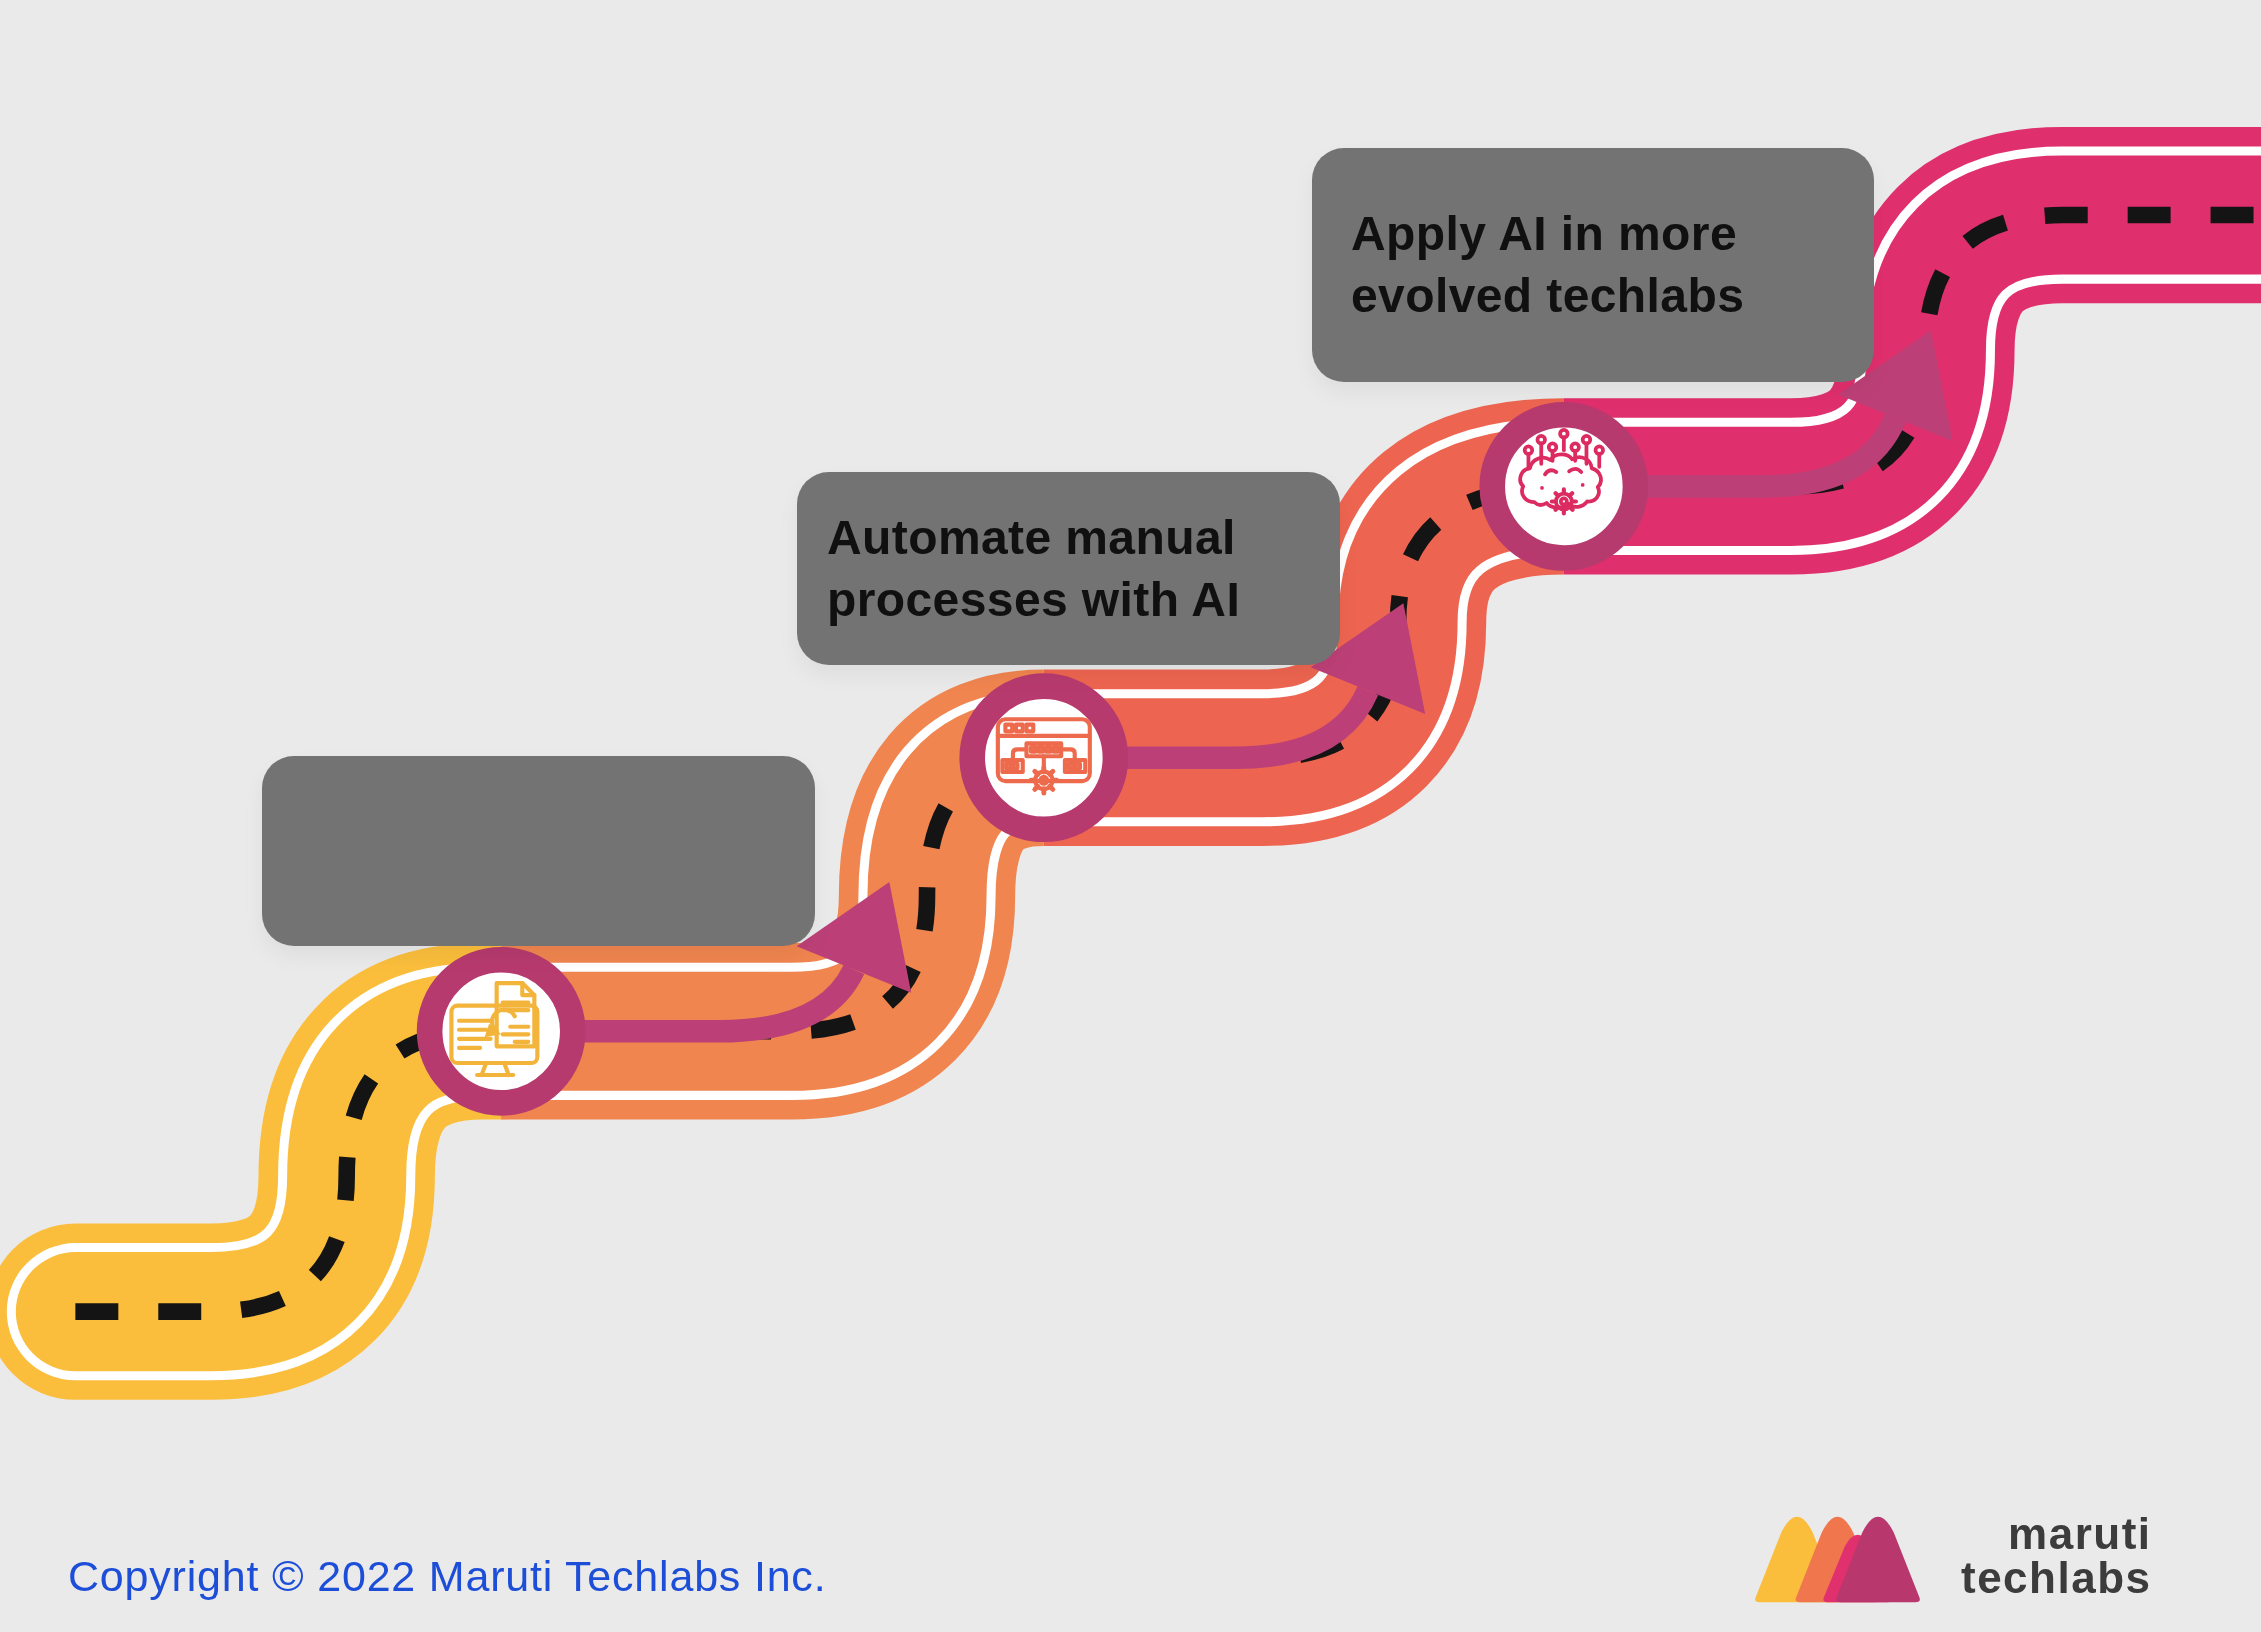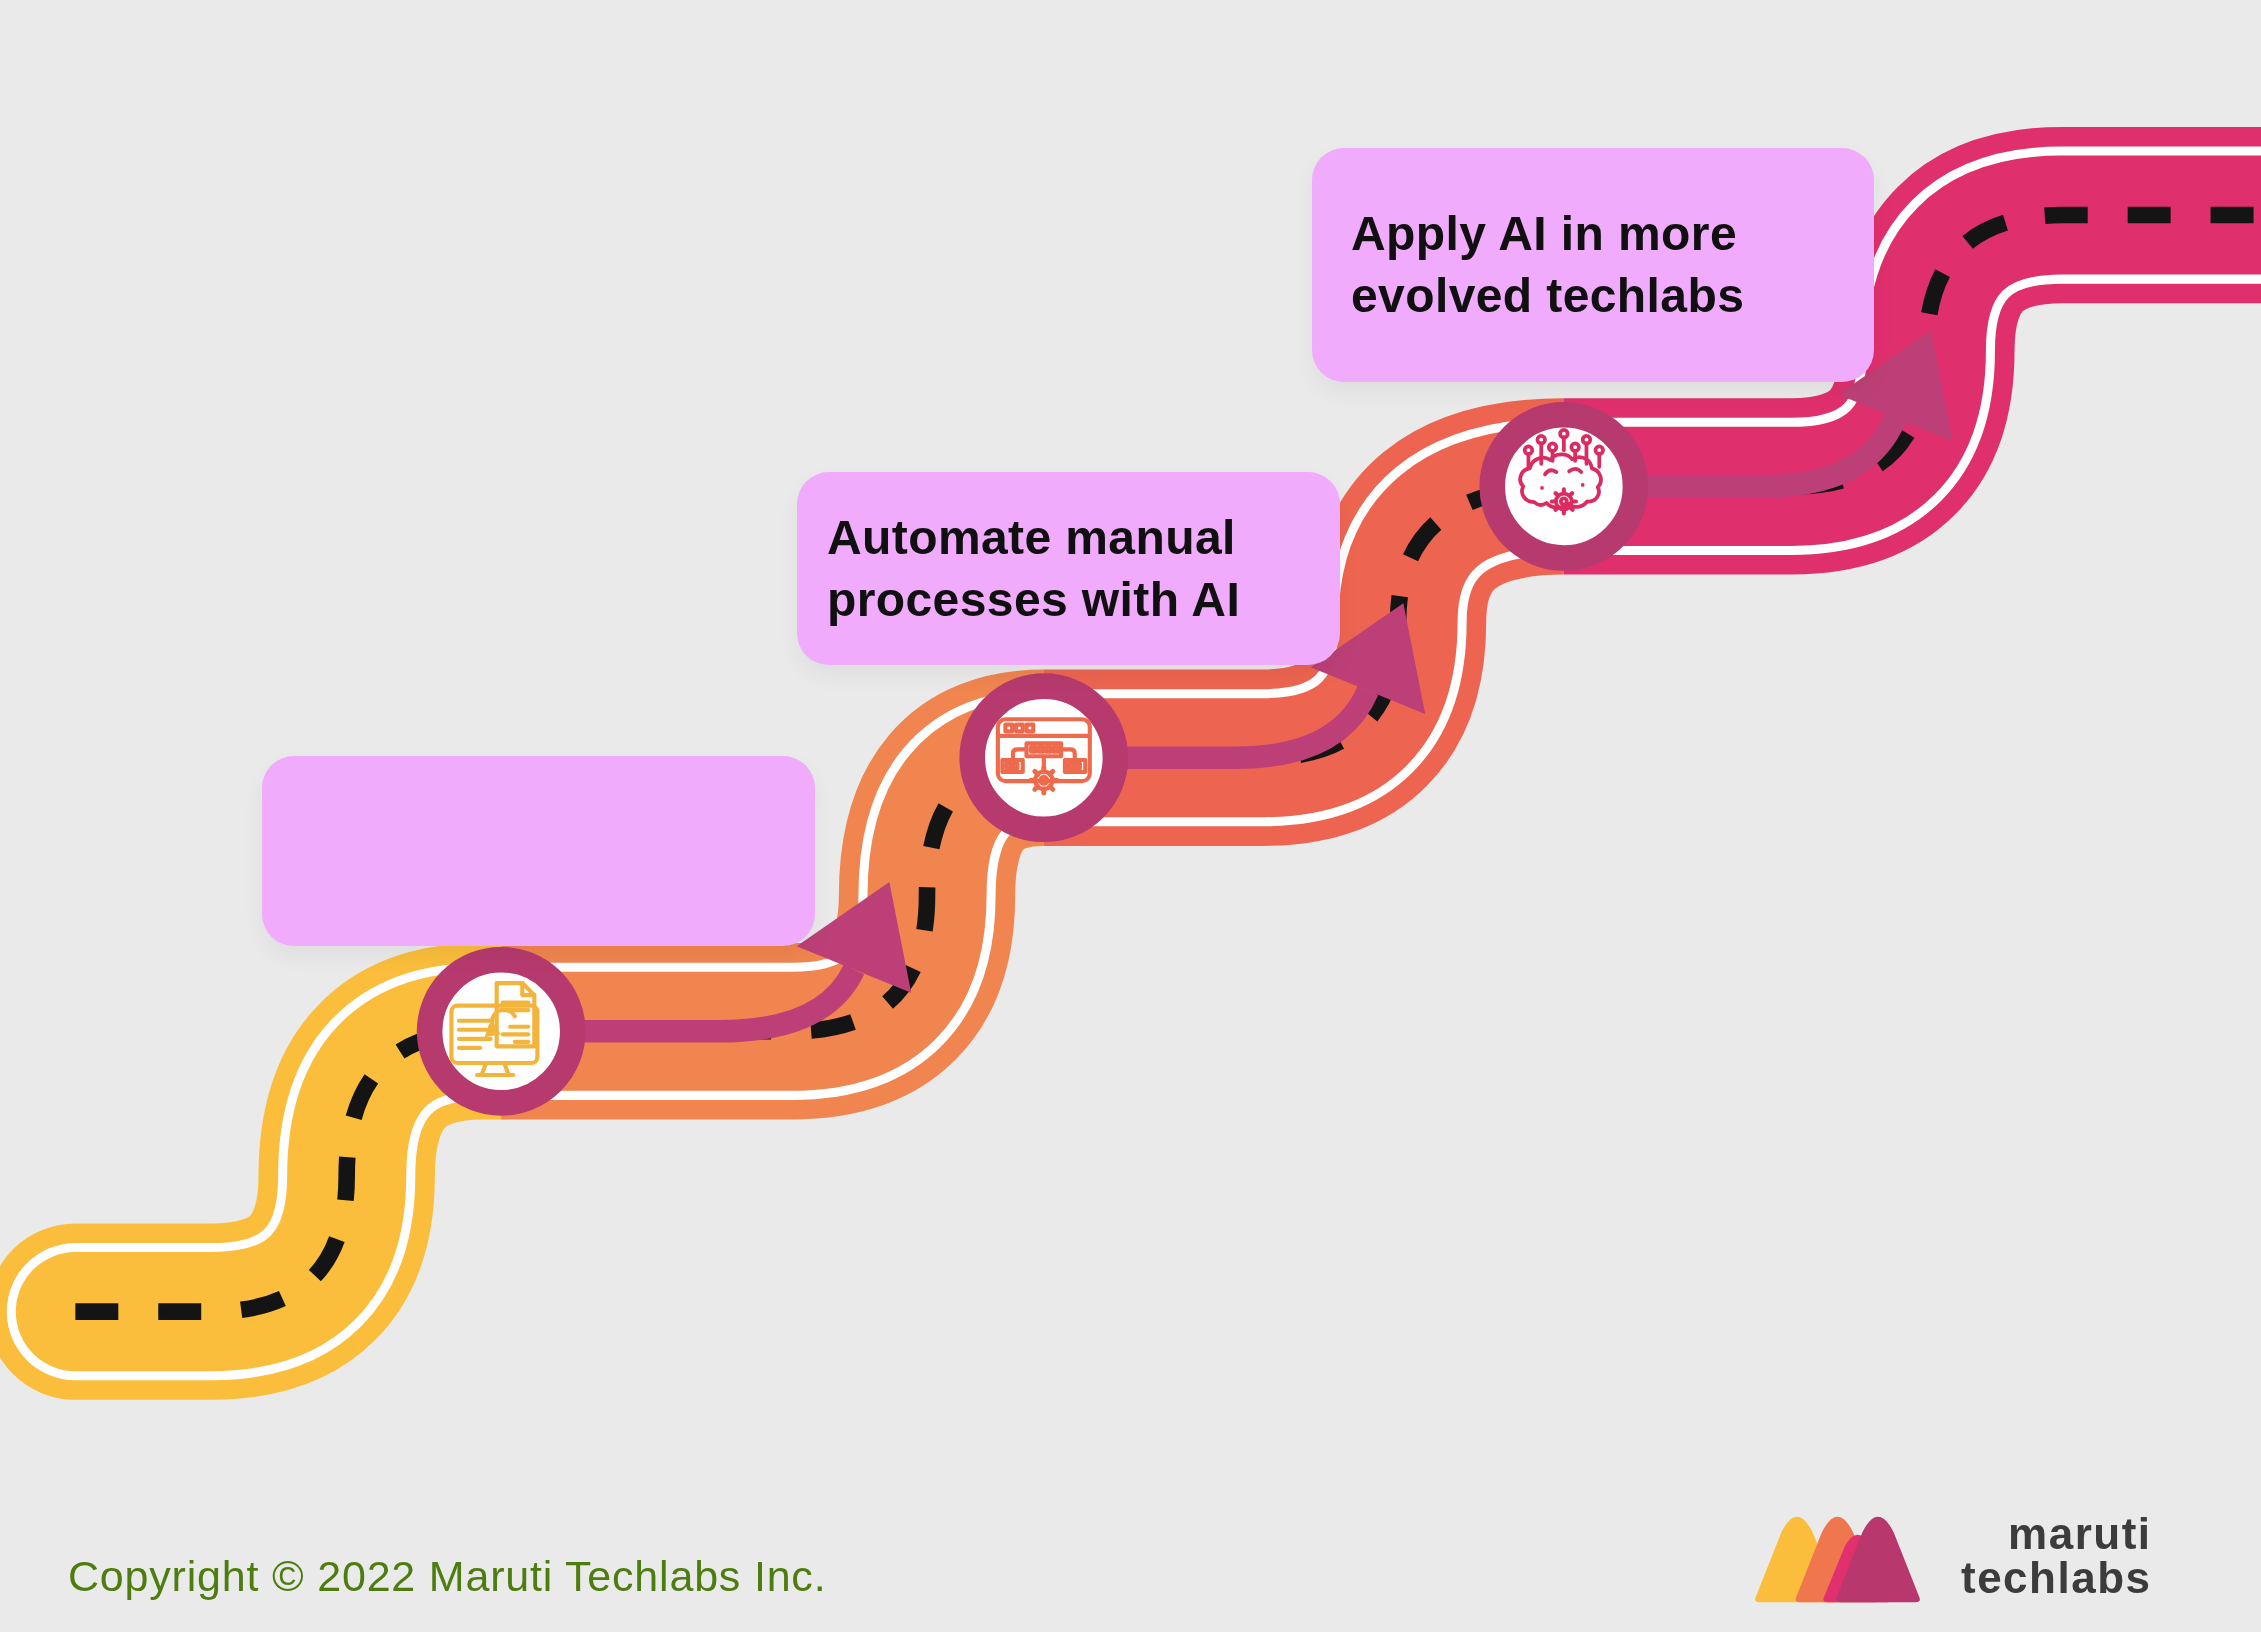--- a/index.html
+++ b/index.html
@@ -5,37 +5,37 @@
   html,body{margin:0;padding:0;}
   body{
     width:2261px;height:1633px;overflow:hidden;
     background:#eaeaea;
     font-family:"Liberation Sans", sans-serif;
   }
   .stage{position:absolute;left:0;top:0;width:2261px;height:1633px;}
   .road-svg{position:absolute;left:0;top:0;}
   .card{
     position:absolute;
-    background:#f0abfc;
+    background:#737373;
     border-radius:32px;
     box-shadow:0 10.6px 22.6px rgba(0,0,0,0.05);
     display:flex;flex-direction:column;justify-content:center;
     color:#101010;
     font-weight:700;
     font-size:48px;
     line-height:62px;
     letter-spacing:0.4px;
   }
   .card span{display:block;}
   #card-1{left:262px;top:756px;width:520px;height:190px;padding-left:33px;}
   #card-2{left:797px;top:472px;width:513px;height:193px;padding-left:30px;}
   #card-3{left:1312px;top:148px;width:523px;height:234px;padding-left:39px;}
   .copyright{
     position:absolute;left:68px;top:1554px;
-    font-size:43px;line-height:45px;color:#4d7c0f;
+    font-size:43px;line-height:45px;color:#1d4ed8;
     font-weight:400;letter-spacing:0.8px;
   }
   .logo{
     position:absolute;left:1750px;top:1507px;width:482px;height:103px;
     display:flex;align-items:flex-start;
   }
   .logo-mark{width:175px;height:99px;}
   .logo-text{
     margin-left:36px;margin-top:4.5px;
     font-size:44px;font-weight:700;line-height:44px;

